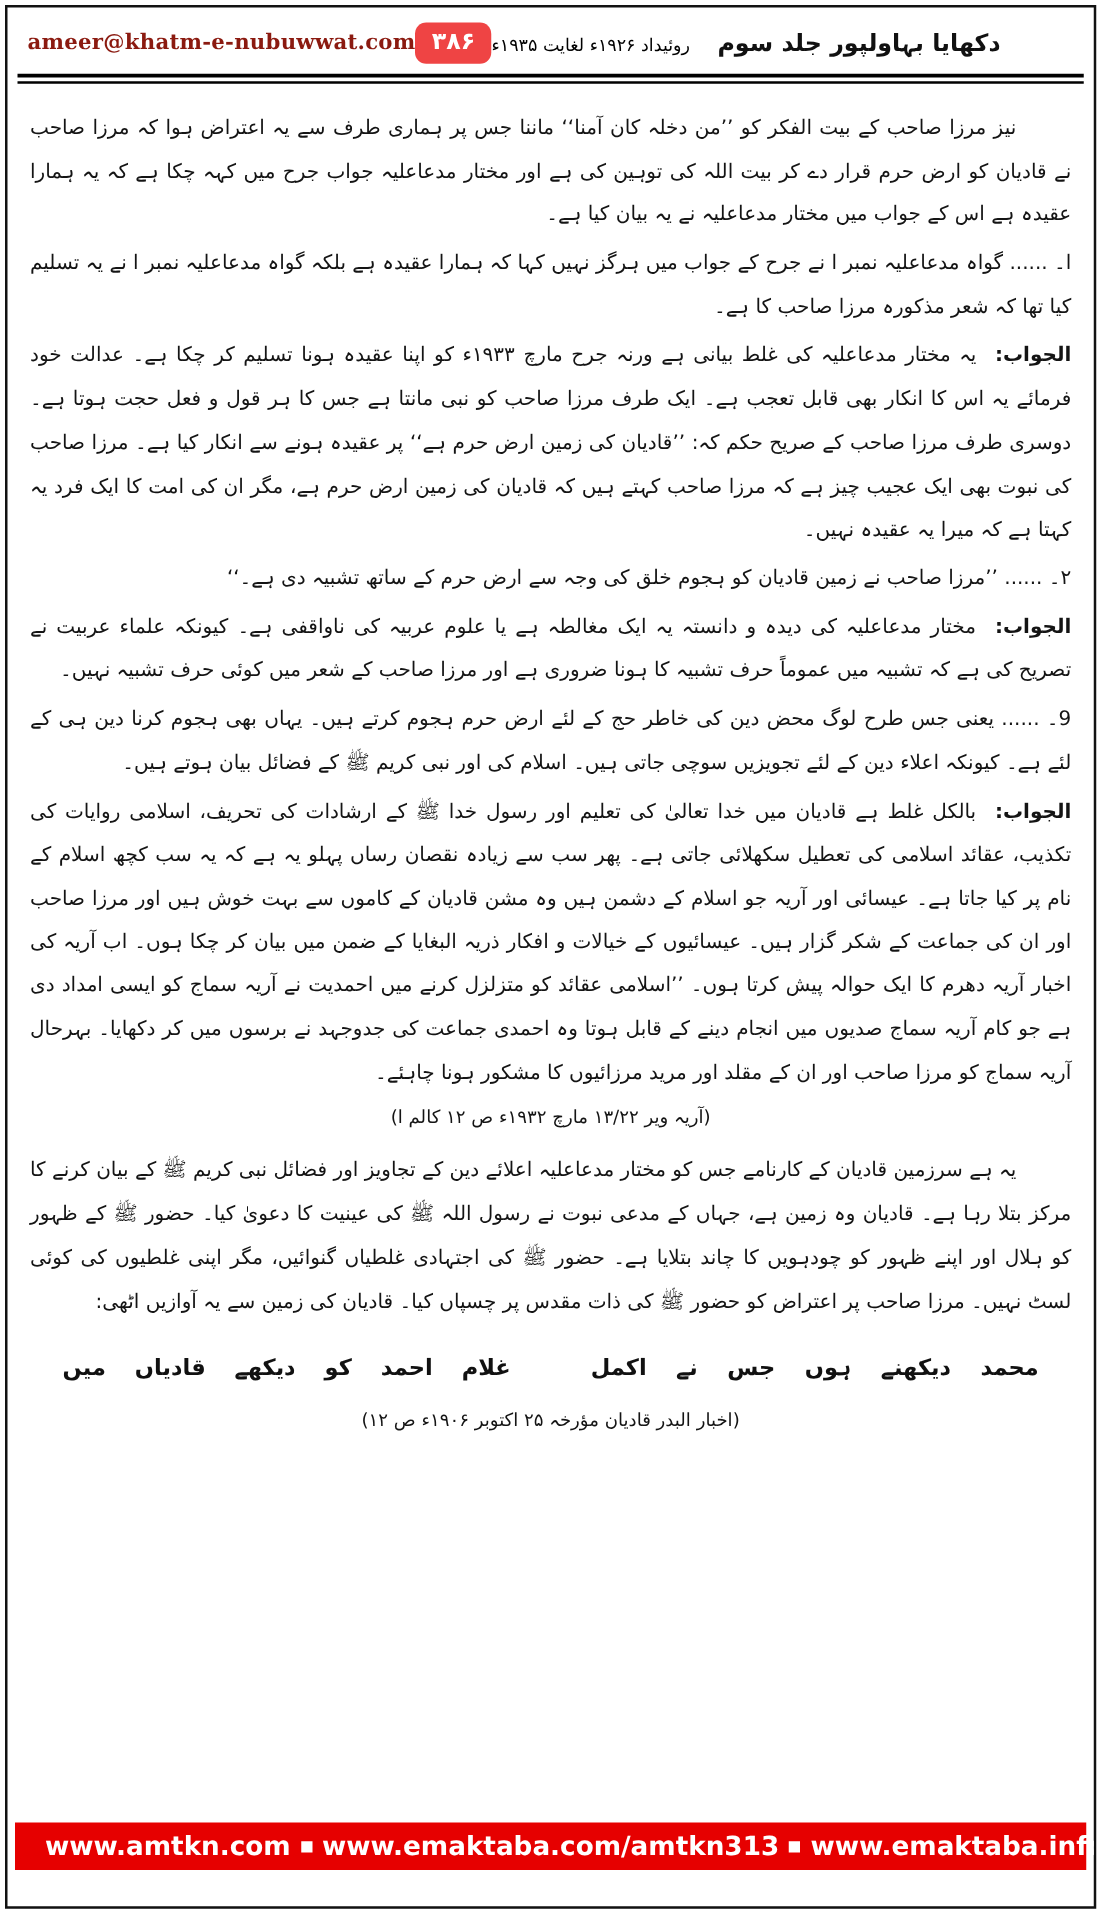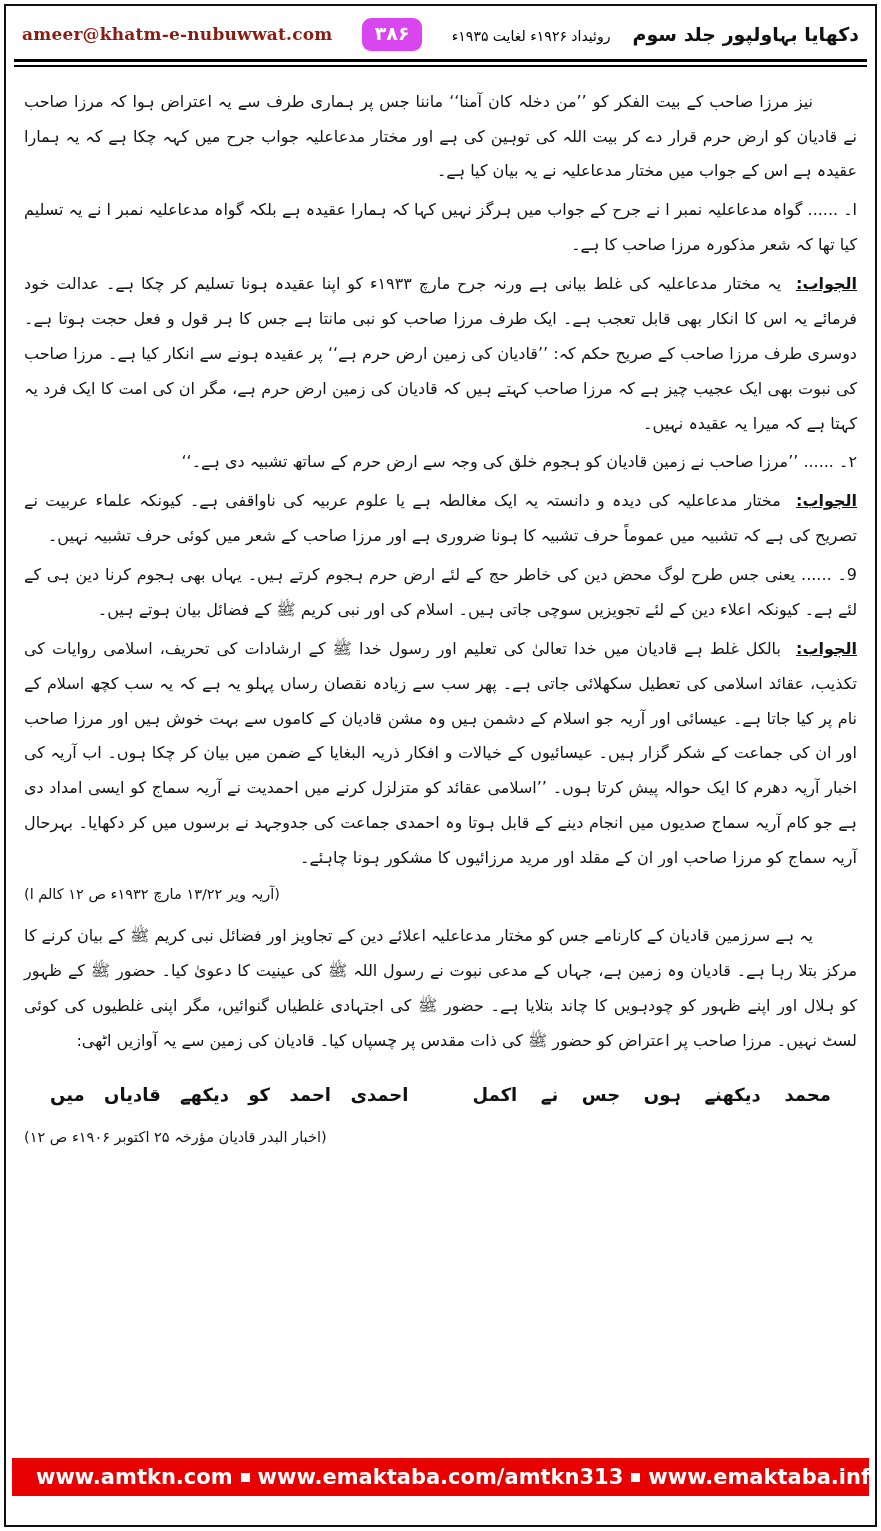--- a/index.html
+++ b/index.html
@@ -11,31 +11,31 @@
     width:873px; height:1523px;
     margin:4px;
     background:#ffffff;
     border:2px solid #111111;
     overflow:hidden;
   }
 
   
   .header {
     direction:ltr;
-    display:flex; align-items:center; justify-content:space-between;
+    display:flex; align-items:center; 
     padding:12px 16px 6px 16px;
   }
   .email {
     color:#8b1a10; font-weight:bold;
     font-family:"DejaVu Serif", serif;
     font-size:17px; letter-spacing:0.2px;
     text-decoration:none;
   }
   .badge {
-    background:#d946ef; color:#ffffff;
+    background:#ef4444; color:#ffffff;
     border-radius:9px;
     padding:3px 13px 5px 13px;
     font-size:19px; font-weight:bold;
     line-height:1.3;
   }
   .titles { direction:rtl; display:flex; align-items:baseline; gap:22px; }
   .title-main { font-size:19px; font-weight:bold; color:#111; }
   .title-sub  { font-size:14px; color:#000000; }
 
   .double-rule {
@@ -51,26 +51,25 @@
     text-align:justify;
     color:#141414;
     font-size:16px;
     line-height:2.18;
     padding:18px 18px 0 18px;
   }
   .para { margin:0 0 4px 0; }
   .para.indent { text-indent:44px; }
   .label {
     font-weight:bold;
-    text-decoration:underline;
     margin-left:8px;
   }
   .citation {
     direction:rtl;
-    text-align:left;
+    text-align:center;
     font-size:14.5px;
     line-height:2;
     margin:2px 0 10px 0;
     color:#141414;
   }
 
   
   .poetry {
     direction:rtl;
     font-weight:bold;
@@ -155,21 +154,21 @@
 
     <p class="para indent">
       <span>یہ ہے سرزمین قادیان کے کارنامے جس کو مختار مدعاعلیہ اعلائے دین کے تجاویز اور فضائل نبی کریم ﷺ کے بیان کرنے کا مرکز بتلا رہا ہے۔ قادیان وہ زمین ہے، جہاں کے مدعی نبوت نے رسول اللہ ﷺ کی عینیت کا دعویٰ کیا۔ حضور ﷺ کے ظہور کو ہلال اور اپنے ظہور کو چودہویں کا چاند بتلایا ہے۔ حضور ﷺ کی اجتہادی غلطیاں گنوائیں، مگر اپنی غلطیوں کی کوئی لسٹ نہیں۔ مرزا صاحب پر اعتراض کو حضور ﷺ کی ذات مقدس پر چسپاں کیا۔ قادیان کی زمین سے یہ آوازیں اٹھی:</span>
     </p>
 
     <div class="poetry">
       <div class="verse">
       </div>
       <div class="verse">
         <span class="hemistich">محمد دیکھنے ہوں جس نے اکمل</span>
-        <span class="hemistich">احمدی احمد کو دیکھے قادیاں میں</span>
+        <span class="hemistich">غلام احمد کو دیکھے قادیاں میں</span>
       </div>
     </div>
 
     <p class="citation">(اخبار البدر قادیان مؤرخہ ۲۵ اکتوبر ۱۹۰۶ء ص ۱۲)</p>
 
   </main>
 
   <footer class="footer">
     <a class="link">www.amtkn.com</a>
     <span class="sep"></span>

